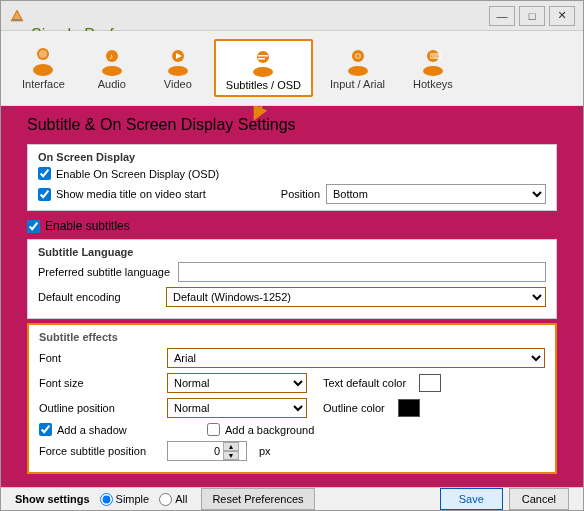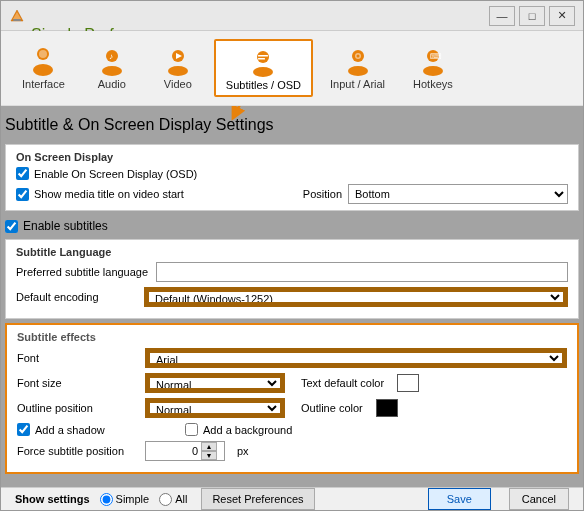--- a/index.html
+++ b/index.html
@@ -82,23 +82,23 @@
       border: 2px solid #e8820c;
       color: #000;
     }
     .tab-icon {
       width: 32px;
       height: 32px;
     }
 
     .content {
       flex: 1;
-      padding: 10px 4px;
+      padding: 10px 26px;
       overflow-y: auto;
-      background: #a3a3a3;
+      background: #be185d;
     }
 
     .page-title {
       font-size: 16px;
       font-weight: 400;
       color: #000;
       margin-bottom: 10px;
     }
 
     .section {
@@ -151,21 +151,21 @@
       border: 1px solid #999;
       background: #fff;
       height: 20px;
       font-size: 11px;
       padding: 0 3px;
       flex: 1;
       outline: none;
     }
 
     .select-input {
-      border: 5px solid #a16207;
+      border: 1px solid #a16207;
       background: #fff;
       height: 20px;
       font-size: 11px;
       padding: 0 2px;
       cursor: pointer;
       outline: none;
       flex: 1;
     }
 
     .position-select {
@@ -281,21 +281,21 @@
       font-size: 11px;
       border: 1px solid #aaa;
       background: #e0e0e0;
       cursor: pointer;
       height: 22px;
     }
 
     .footer-actions {
       margin-left: auto;
       display: flex;
-      gap: 18px;
+      gap: 6px;
     }
 
     .btn-save {
       padding: 3px 18px;
       font-size: 11px;
       border: 1px solid #0057b8;
       background: #ddeeff;
       color: #0057b8;
       cursor: pointer;
       height: 22px;

